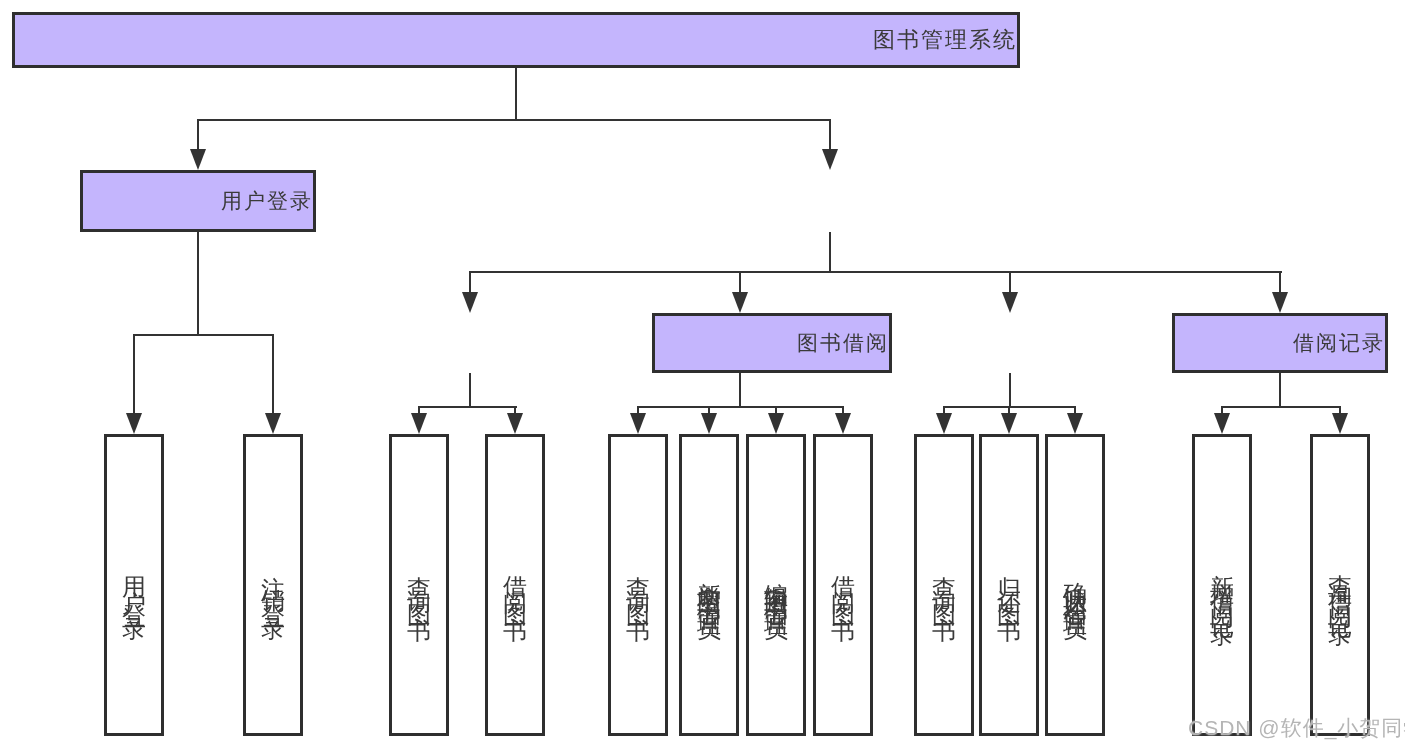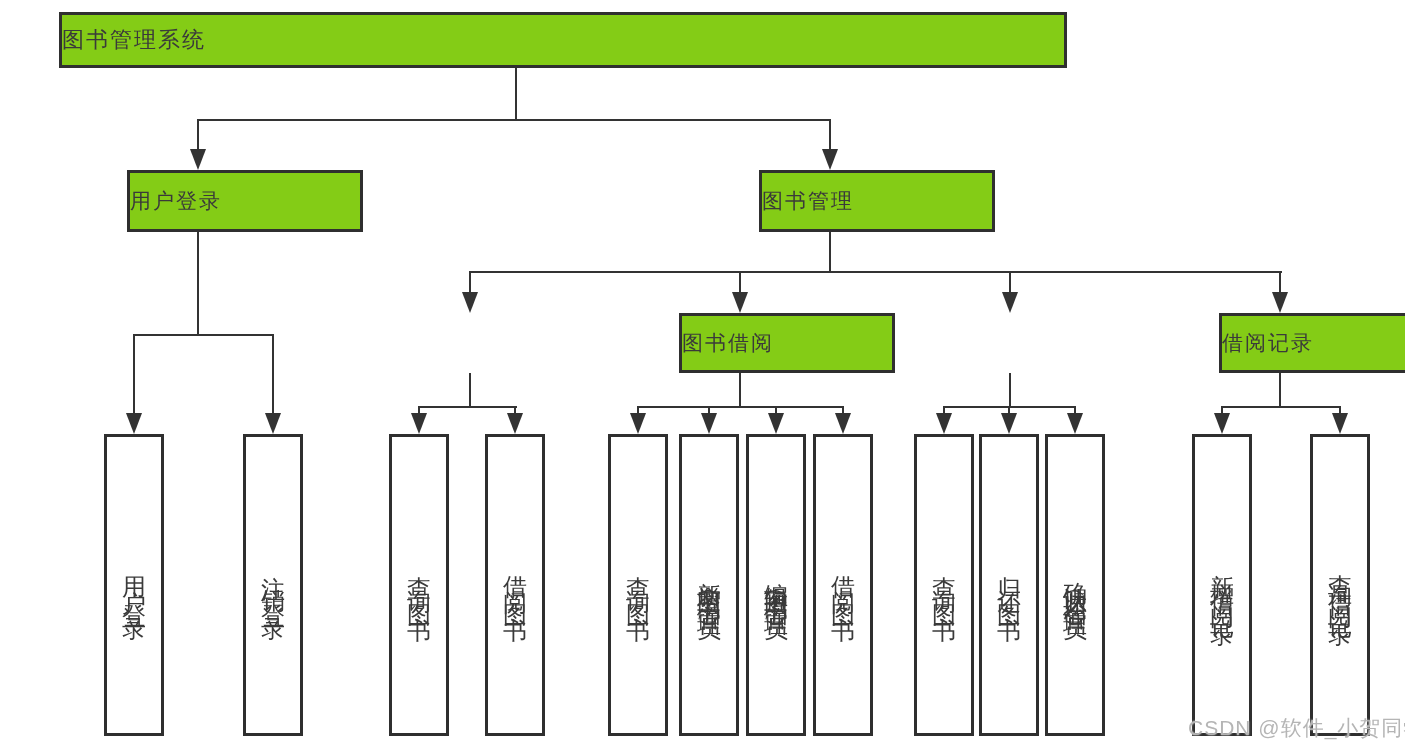--- a/index.html
+++ b/index.html
@@ -10,24 +10,23 @@
     --watermark:#b5b5b5;
   }
   *{margin:0;padding:0;box-sizing:border-box}
   html,body{background:var(--background)}
   body{font-family:"Liberation Sans","DejaVu Sans",sans-serif;color:var(--text)}
   .canvas{
     position:relative;width:1405px;height:747px;background:var(--background);
     overflow:hidden;
   }
   .box{
-    position:absolute;background:#84cc16;border:3px solid var(--border);
-    display:flex;align-items:center;justify-content:flex-start;
+    position:absolute;background:#c4b5fd;border:3px solid var(--border);
+    display:flex;align-items:center;justify-content:flex-end;
     color:var(--text);
-    margin-left:47px;
   }
   .box.root{font-size:22px;letter-spacing:2px}
   .box.l2,.box.l3{font-size:21px;letter-spacing:2px}
   .leaf{
     position:absolute;background:#ffffff;border:3px solid var(--border);
     display:flex;align-items:center;justify-content:center;
   }
   .leaf span{
     writing-mode:vertical-rl;text-orientation:mixed;
     font-size:24px;letter-spacing:14px;color:var(--text);
@@ -61,43 +60,40 @@
   <div class="vl" style="left:515px;top:68px;height:52px"></div>
   <div class="hl" style="left:197px;top:119px;width:634px"></div>
   <div class="vl" style="left:197px;top:119px;height:32px"></div>
   <div class="arrow" style="left:190px;top:149px"></div>
   <div class="vl" style="left:829px;top:119px;height:32px"></div>
   <div class="arrow" style="left:822px;top:149px"></div>
 
   <div class="box l2" style="left:80px;top:170px;width:236px;height:62px">
     <span>用户登录</span>
   </div>
-  <div class="box l2" style="left:712px;top:170px;width:236px;height:62px">
-    <span>图书管理</span>
-  </div>
 
   <div class="vl" style="left:197px;top:232px;height:104px"></div>
   <div class="hl" style="left:133px;top:334px;width:141px"></div>
   <div class="vl" style="left:133px;top:334px;height:79px"></div>
   <div class="arrow" style="left:126px;top:413px"></div>
   <div class="vl" style="left:272px;top:334px;height:79px"></div>
   <div class="arrow" style="left:265px;top:413px"></div>
 
   <div class="vl" style="left:829px;top:232px;height:41px"></div>
   <div class="hl" style="left:469px;top:271px;width:813px"></div>
   <div class="vl" style="left:469px;top:271px;height:22px"></div>
   <div class="arrow" style="left:462px;top:292px"></div>
   <div class="vl" style="left:739px;top:271px;height:22px"></div>
   <div class="arrow" style="left:732px;top:292px"></div>
   <div class="vl" style="left:1009px;top:271px;height:22px"></div>
   <div class="arrow" style="left:1002px;top:292px"></div>
   <div class="vl" style="left:1279px;top:271px;height:22px"></div>
   <div class="arrow" style="left:1272px;top:292px"></div>
 
-  <div class="box l3" style="left:632px;top:313px;width:216px;height:60px">
+  <div class="box l3" style="left:652px;top:313px;width:240px;height:60px">
     <span>图书借阅</span>
   </div>
   <div class="box l3" style="left:1172px;top:313px;width:216px;height:60px">
     <span>借阅记录</span>
   </div>
 
   <div class="vl" style="left:469px;top:373px;height:35px"></div>
   <div class="hl" style="left:418px;top:406px;width:99px"></div>
   <div class="vl" style="left:418px;top:406px;height:9px"></div>
   <div class="arrow" style="left:411px;top:413px"></div>

